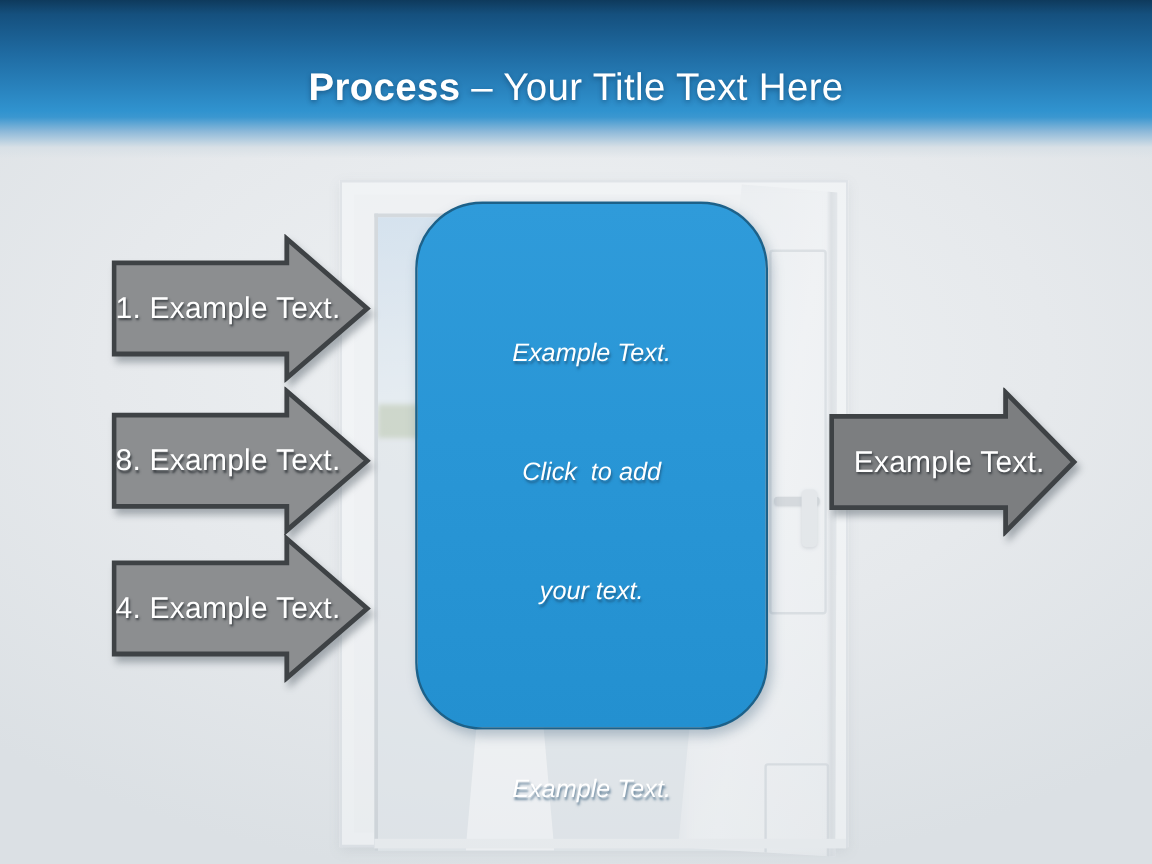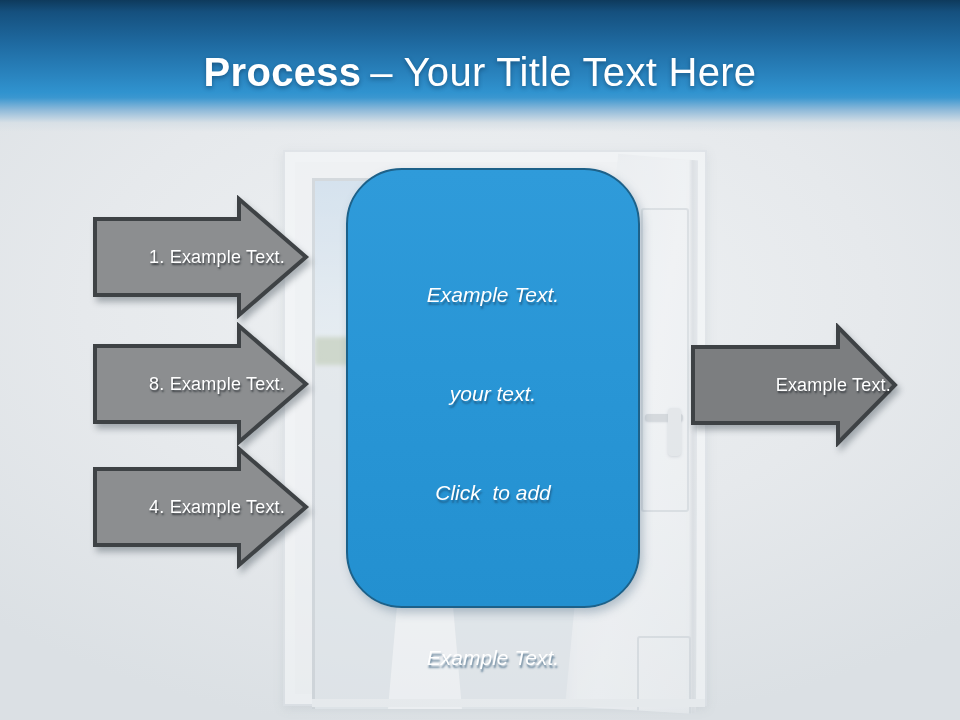--- a/index.html
+++ b/index.html
@@ -10,21 +10,21 @@
   }
   
   .header{
     position:absolute;top:0;left:0;width:960px;height:132px;
     background:linear-gradient(180deg,
       #0e3a5c 0%, #15507e 9%, #1f6ba2 34%, #2a85c0 58%,
       #3093cf 70%, #3b97d0 74%, #8db9d9 83%, #d8e0e6 93%, rgba(230,233,236,0) 100%);
   }
   .title{
     position:absolute;top:54px;left:0;width:100%;
-    text-align:center;color:#ffffff;font-size:40px;line-height:36px;
+    text-align:center;color:#ffffff;font-size:32px;line-height:36px;
     text-shadow:0 2px 4px rgba(8,40,70,.45);
     letter-spacing:.3px;white-space:pre-wrap;
   }
   .title .bold{font-weight:700;margin-right:9px;}
   
   .door-scene{position:absolute;inset:0;opacity:.55;}
   .casing{
     position:absolute;left:283px;top:150px;width:424px;height:556px;
     background:#f4f6f8;
     box-shadow:inset 0 0 0 2px rgba(214,220,225,.9), inset 0 0 0 12px #f8fafb,
@@ -65,22 +65,22 @@
     background:#c5cbd0;border-radius:3px;box-shadow:0 1px 2px rgba(130,140,150,.5);}
   .handle-plate{position:absolute;left:103px;top:260px;width:13px;height:48px;
     background:#e0e4e7;border-radius:4px;box-shadow:0 1px 3px rgba(130,140,150,.45);}
   .threshold{position:absolute;left:312px;top:699px;width:393px;height:8px;background:#eef1f3;}
   
   .arrow{position:absolute;filter:drop-shadow(3px 5px 3px rgba(80,90,100,.45));}
   .arrow polygon{stroke:#3e4245;stroke-width:4;stroke-linejoin:miter;}
   .arrow.left polygon{fill:#8c8e90;}
   .arrow.right polygon{fill:#7c7e80;}
   .arrow-label{
-    position:absolute;color:#ffffff;font-size:18px;line-height:26px;
-    text-align:right;text-shadow:1px 2px 2px rgba(35,40,45,.8);
+    position:absolute;color:#ffffff;font-size:25px;line-height:26px;
+    text-align:center;text-shadow:1px 2px 2px rgba(35,40,45,.8);
     letter-spacing:.2px;cursor:default;
   }
   
   .callout{
     position:absolute;left:346px;top:168px;width:294px;height:440px;
     border-radius:56px;border:2.5px solid #1d6189;box-sizing:border-box;
     background:linear-gradient(180deg,#2f9bda 0%,#2996d6 45%,#2390d0 100%);
     box-shadow:3px 5px 10px rgba(70,100,125,.35);
     display:flex;flex-direction:column;justify-content:space-between;
     padding:42px 16px 30px;
@@ -130,22 +130,22 @@
   <div class="arrow-label" style="left:95px;top:494px;width:190px">4. Example Text.</div>
 
   <svg class="arrow right" style="left:691px;top:323px" width="208" height="124">
     <polygon points="2,24 147,24 147,4 204,62 147,120 147,100 2,100"></polygon>
   </svg>
   <div class="arrow-label" style="left:691px;top:372px;width:200px">Example Text.</div>
 
   <div class="callout">
     <div class="para">
       <div>Example Text.</div>
+      <div>Click  to add</div>
       <div>your text.</div>
-      <div>Click  to add</div>
     </div>
     <div class="para">
       <div>Example Text.</div>
       
       
     </div>
 
   </div>
 
 </div>

